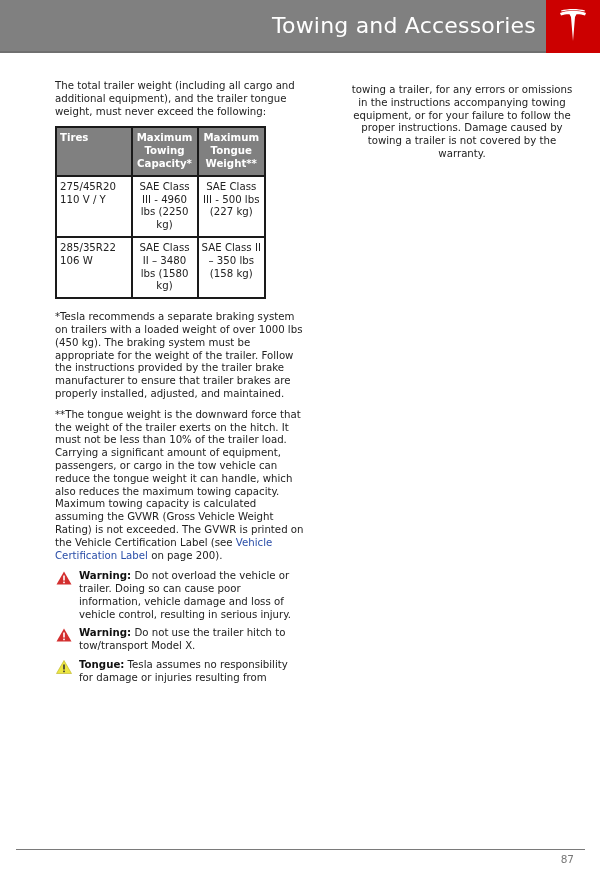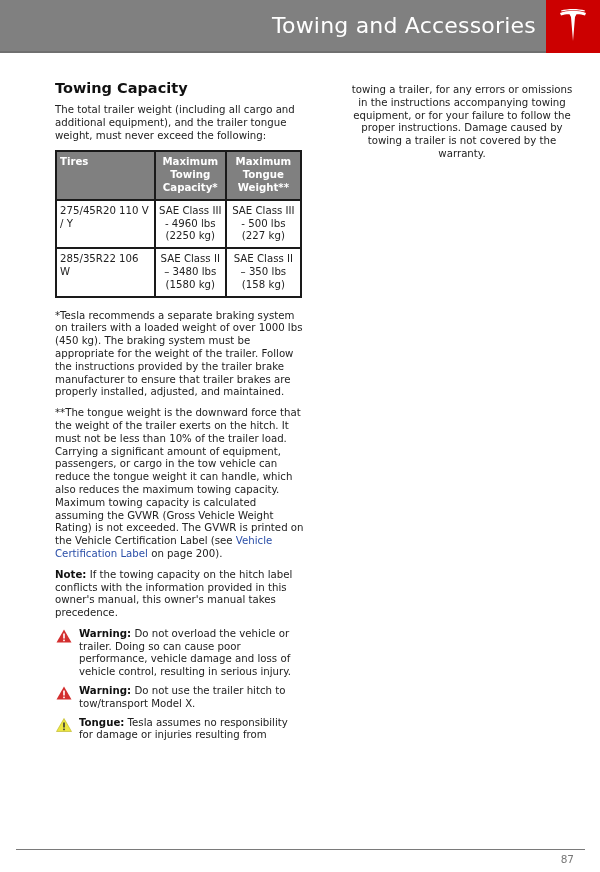--- a/index.html
+++ b/index.html
@@ -28,21 +28,21 @@
     .section-title {
       font-size: 14.5px; font-weight: bold; color: #111; margin: 0 0 8px 0;
     }
     p.body {
       font-size: 10.2px; line-height: 12.8px; margin: 0 0 8px 0; color: #222;
     }
     .link { color: #2a4ea8; }
     b.label { font-weight: bold; color: #111; }
 
     table.tow {
-      border-collapse: collapse; width: 247px; margin: 6px 0 12px 0;
+      border-collapse: collapse; width: 211px; margin: 6px 0 12px 0;
       font-size: 10.2px; line-height: 12.8px; border-radius: 24px;
     }
     table.tow th, table.tow td {
       border: 2px solid #1a1a1a; padding: 4px 3px 4px 3px; vertical-align: top;
     }
     table.tow th {
       background: #808080; color: #ffffff; font-weight: bold; text-align: center;
       height: 36px;
     }
     table.tow th.first { text-align: left; }
@@ -73,21 +73,20 @@
   <span class="header-title">Towing and Accessories</span>
   <div class="logo-box">
     <svg width="30" height="34" viewBox="0 0 30 34">
       <path d="M2 4 C9 1 21 1 28 4 L27 6.5 C24 5.5 21 5 18.5 5.2 L17 8 L15 32 L13 8 L11.5 5.2 C9 5 6 5.5 3 6.5 Z" fill="#ffffff"></path>
       <path d="M3 1.5 C10 -0.5 20 -0.5 27 1.5 L26.5 2.5 C19 0.8 11 0.8 3.5 2.5 Z" fill="#ffffff"></path>
     </svg>
   </div>
 </div>
 
 <div class="col-left">
-  <h2 class="section-title">Towing Capacity</h2>
   <p class="body">The total trailer weight (including all cargo and additional equipment), and the trailer tongue weight, must never exceed the following:</p>
 
   <table class="tow">
     <thead>
       <tr>
         <th class="first col1">Tires</th>
         <th class="col2">Maximum Towing Capacity*</th>
         <th class="col3">Maximum Tongue Weight**</th>
       </tr>
     </thead>
@@ -102,29 +101,28 @@
         <td>SAE Class II – 3480 lbs (1580 kg)</td>
         <td>SAE Class II – 350 lbs (158 kg)</td>
       </tr>
     </tbody>
   </table>
 
   <p class="body">*Tesla recommends a separate braking system on trailers with a loaded weight of over 1000 lbs (450 kg). The braking system must be appropriate for the weight of the trailer. Follow the instructions provided by the trailer brake manufacturer to ensure that trailer brakes are properly installed, adjusted, and maintained.</p>
 
   <p class="body"><span>**The tongue weight is the downward force that the weight of the trailer exerts on the hitch. It must not be less than 10% of the trailer load. Carrying a significant amount of equipment, passengers, or cargo in the tow vehicle can reduce the tongue weight it can handle, which also reduces the maximum towing capacity. Maximum towing capacity is calculated assuming the GVWR (Gross Vehicle Weight Rating) is not exceeded. The GVWR is printed on the Vehicle Certification Label (see </span><span class="link">Vehicle Certification Label</span><span> on page 200).</span></p>
 
-  <p class="body"><b class="label">Note:</b><span> If the towing capacity on the hitch label conflicts with the information provided in this owner's manual, this owner's manual takes precedence.</span></p>
 
   <div class="alert">
     <svg class="tri" width="16" height="14" viewBox="0 0 16 14">
       <polygon points="8,0.5 15.5,13.5 0.5,13.5" fill="#d32f2f"></polygon>
       <rect x="7.2" y="4.5" width="1.6" height="5" fill="#ffffff"></rect>
       <rect x="7.2" y="10.6" width="1.6" height="1.6" fill="#ffffff"></rect>
     </svg>
-    <p class="body" style="margin:0"><b class="label">Warning:</b><span> Do not overload the vehicle or trailer. Doing so can cause poor performance, vehicle damage and loss of vehicle control, resulting in serious injury.</span></p>
+    <p class="body" style="margin:0"><b class="label">Warning:</b><span> Do not overload the vehicle or trailer. Doing so can cause poor information, vehicle damage and loss of vehicle control, resulting in serious injury.</span></p>
   </div>
 
   <div class="alert">
     <svg class="tri" width="16" height="14" viewBox="0 0 16 14">
       <polygon points="8,0.5 15.5,13.5 0.5,13.5" fill="#d32f2f"></polygon>
       <rect x="7.2" y="4.5" width="1.6" height="5" fill="#ffffff"></rect>
       <rect x="7.2" y="10.6" width="1.6" height="1.6" fill="#ffffff"></rect>
     </svg>
     <p class="body" style="margin:0"><b class="label">Warning:</b><span> Do not use the trailer hitch to tow/transport Model X.</span></p>
   </div>

